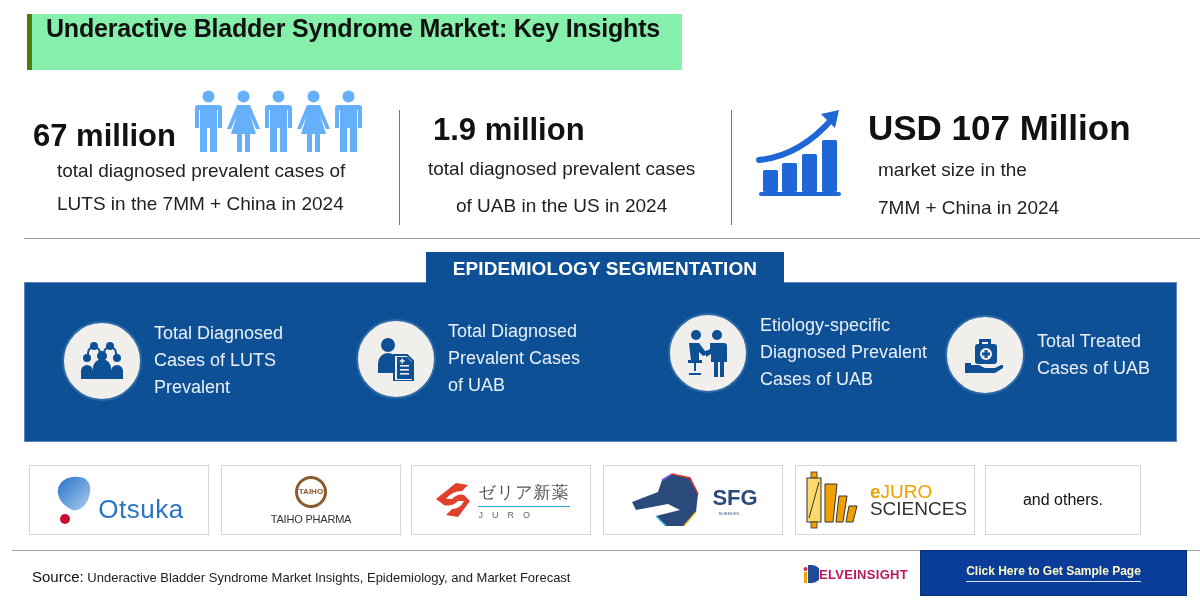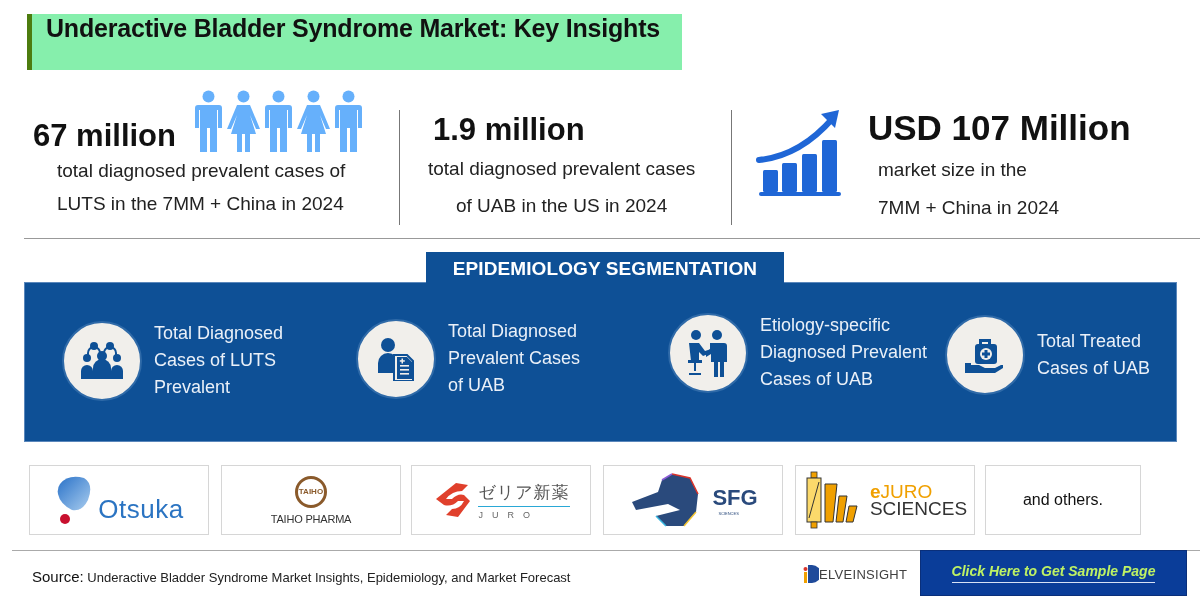--- a/index.html
+++ b/index.html
@@ -67,24 +67,24 @@
   .juro { display: flex; align-items: center; }
   .juro-text { margin-left: 9px; font-size: 19px; color: #333; line-height: 17px; }
   .juro-text .e { color: #f0a000; font-weight: bold; }
   .juro-text .j { color: #f0a000; }
 
   .bdiv { position: absolute; left: 12px; top: 550px; width: 1188px; height: 1px; background: #aaa; }
   .source { position: absolute; left: 32px; top: 568px; font-size: 13px; color: #222; }
   .source b { font-weight: normal; font-size: 15px; color: #111; }
 
   .delve { position: absolute; left: 803px; top: 564px; display: flex; align-items: center; }
-  .delve-text { font-size: 13px; font-weight: normal; color: #404040; letter-spacing: 0.3px; }
+  .delve-text { font-size: 13px; font-weight: bold; color: #be185d; letter-spacing: 0.3px; }
 
   .cta { position: absolute; left: 920px; top: 550px; width: 267px; height: 46px; background: #0a3d99; border: 1px solid #0a2f7a; display: flex; align-items: center; justify-content: center; cursor: pointer; }
-  .cta span { color: #bef264; font-size: 14px; font-weight: bold; font-style: italic; border-bottom: 1px solid #d8e2f5; padding-bottom: 3px; }
+  .cta span { color: #fef9c3; font-size: 12px; font-weight: bold; border-bottom: 1px solid #d8e2f5; padding-bottom: 3px; }
 </style>
 </head>
 <body>
 
 <div class="title-box">
   <h1>Underactive Bladder Syndrome Market: Key Insights</h1>
 </div>
 
 <div class="stat stat1">
   <div class="big">67 million</div>

